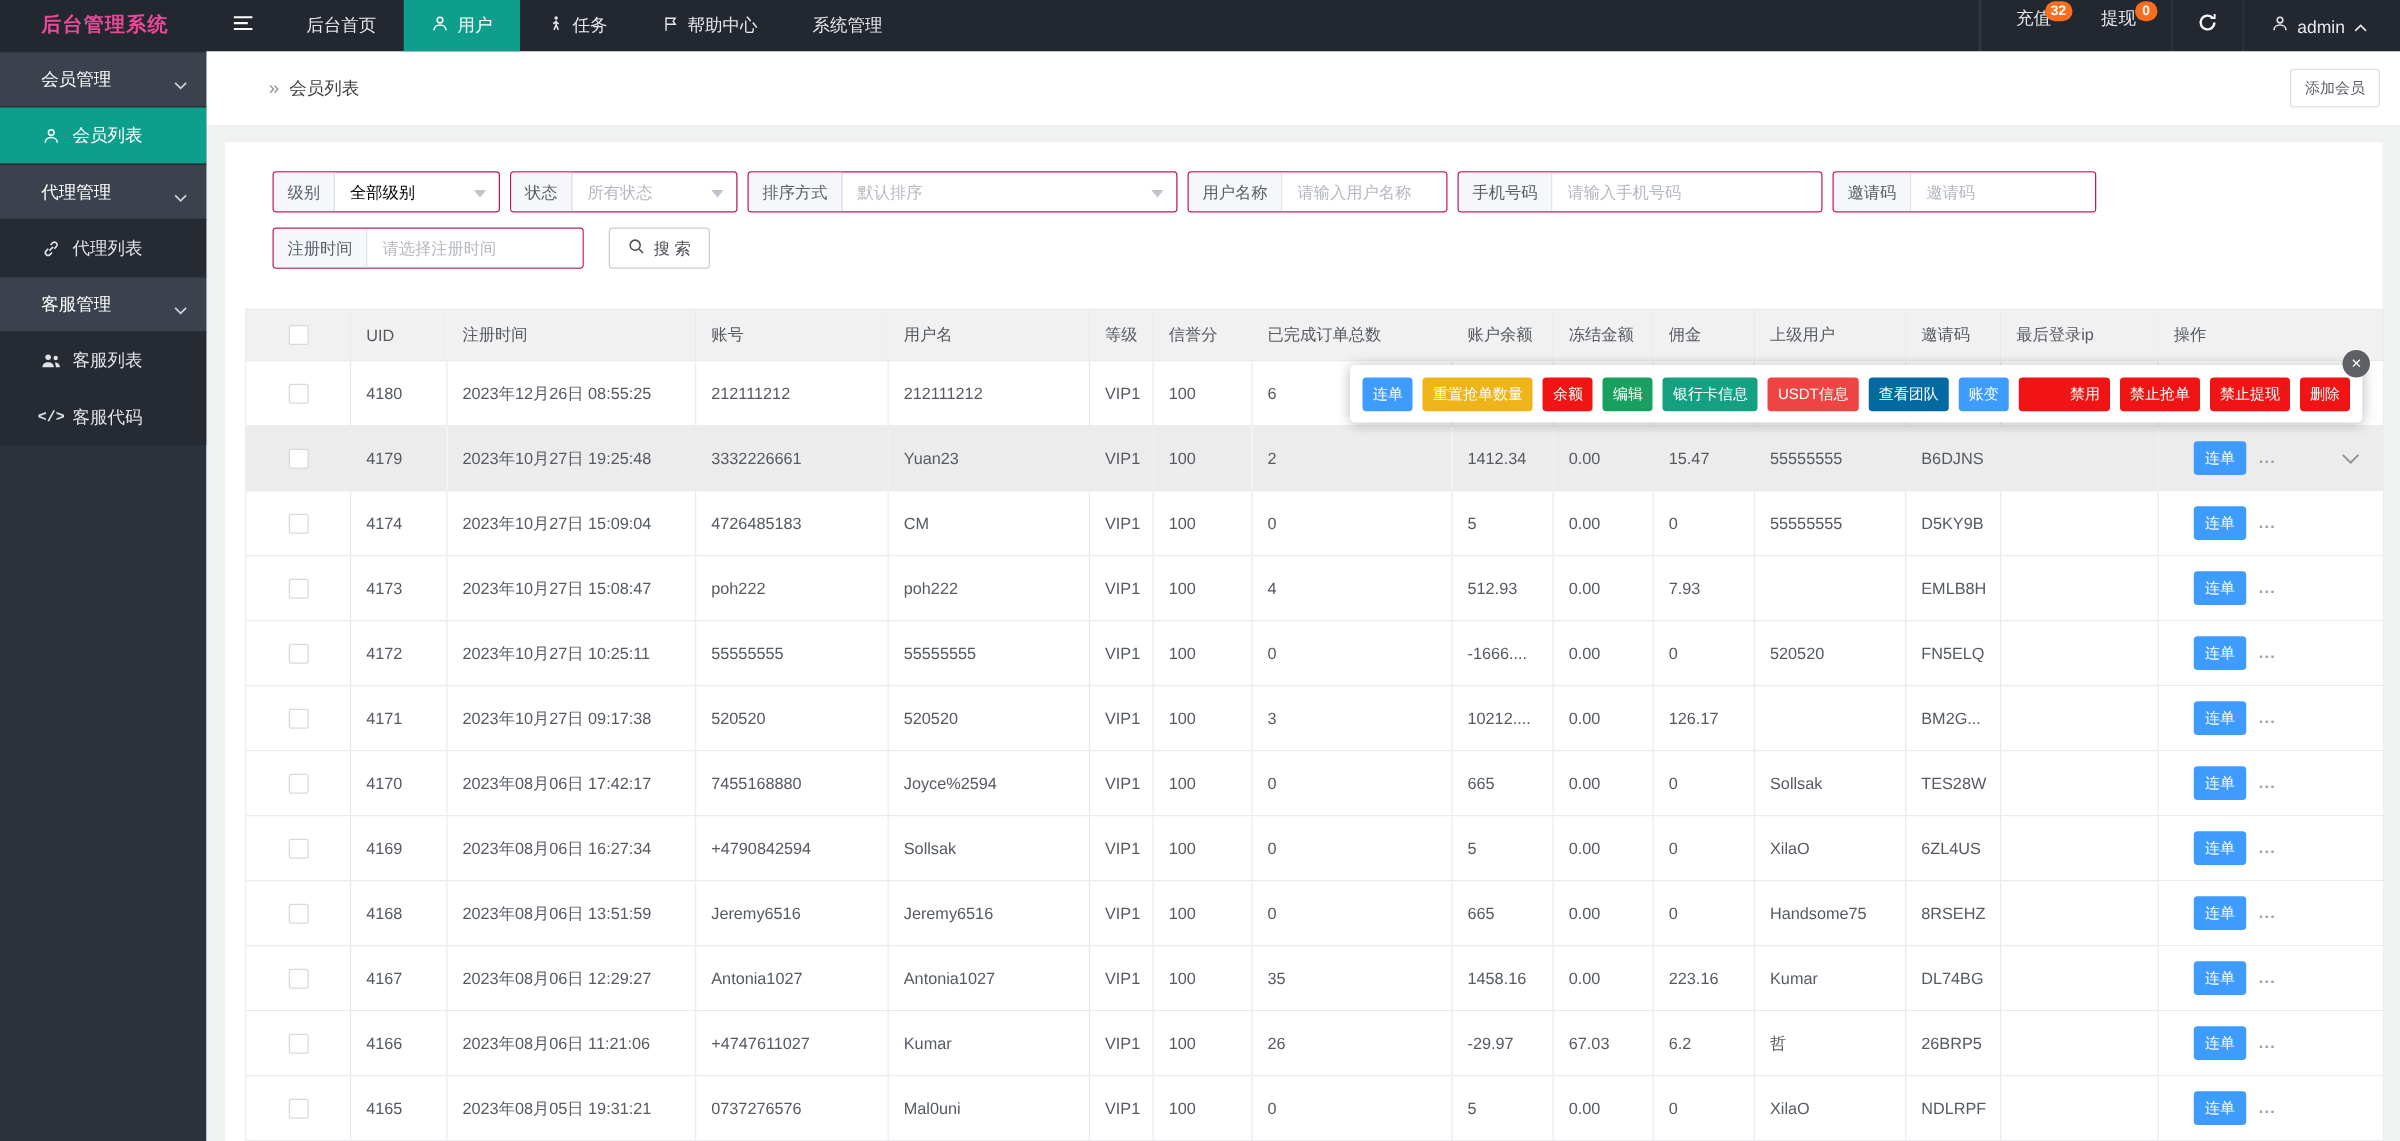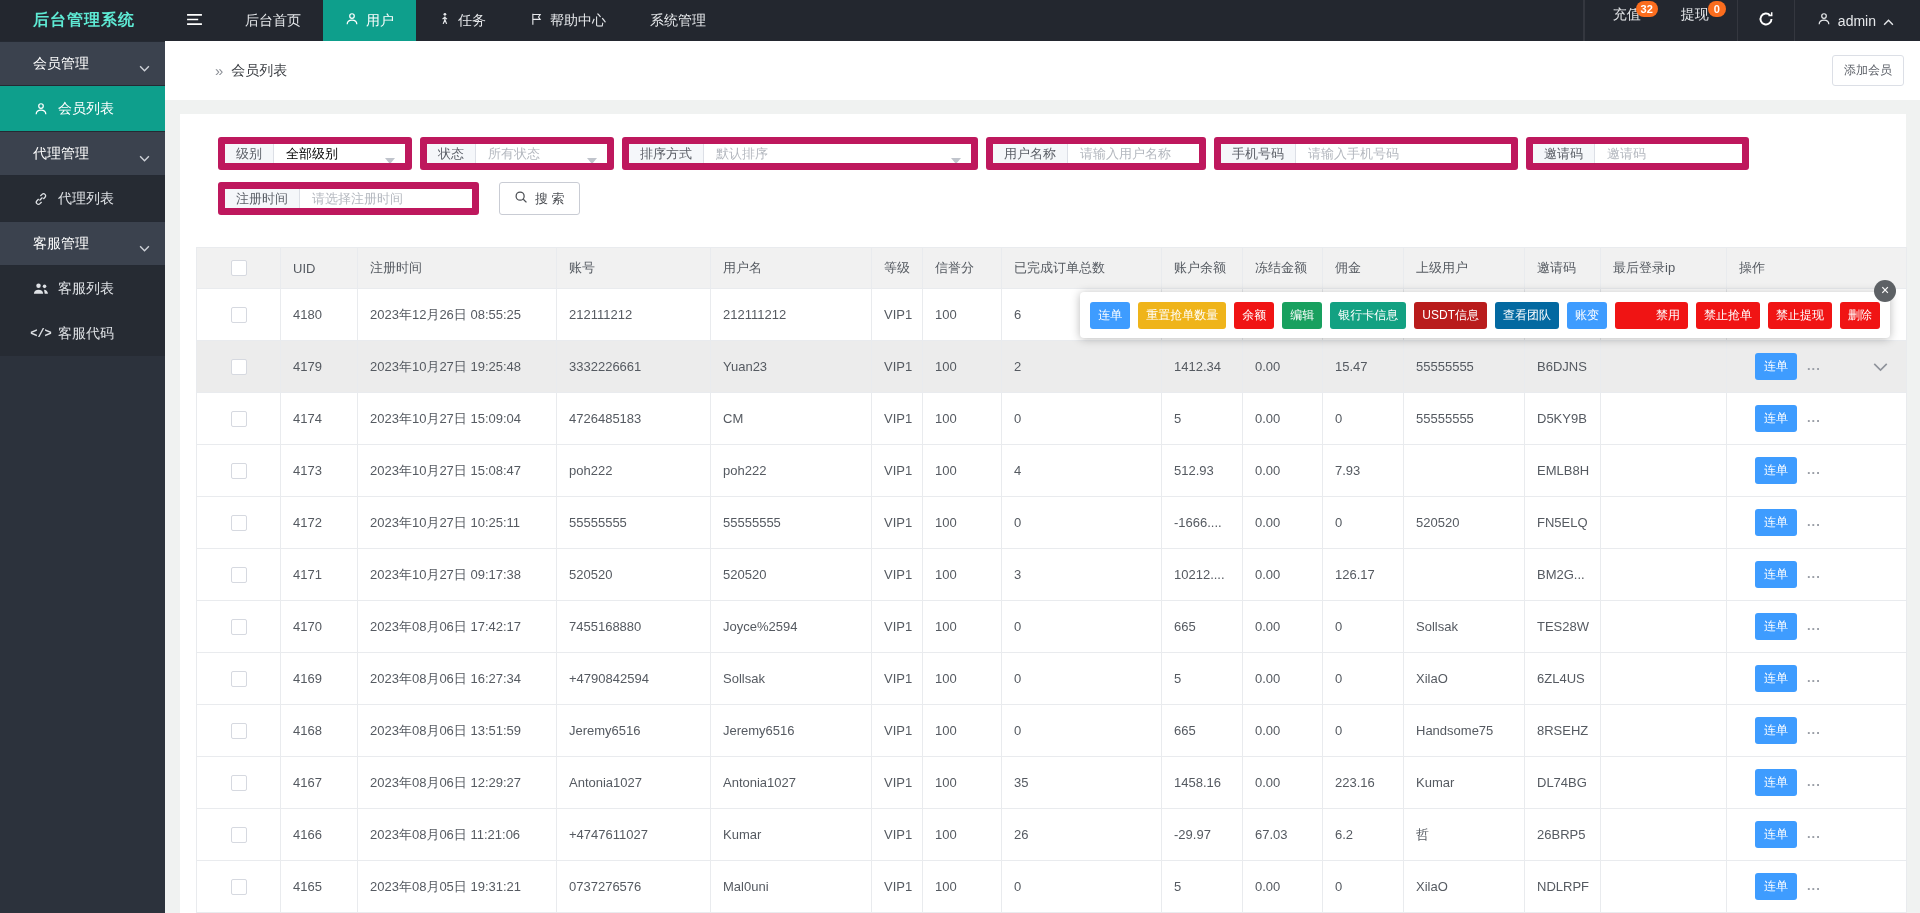--- a/index.html
+++ b/index.html
@@ -3,21 +3,21 @@
 <meta charset="utf-8">
 <style>
   * { margin:0; padding:0; box-sizing:border-box; }
   html,body { width:1920px; height:913px; overflow:hidden; background:#f0f2f1;
     font-family:"Liberation Sans","DejaVu Sans",sans-serif; }
 
   
   .navbar { position:absolute; top:0; left:0; width:1920px; height:41px;
     background:#23272f; display:flex; align-items:stretch; color:#e6e8eb; z-index:20; }
   .logo { width:165px; display:flex; align-items:center; padding-left:33px;
-    color:#5eead4; font-size:16px; font-weight:bold; letter-spacing:1px; }
+    color:#ec4899; font-size:16px; font-weight:bold; letter-spacing:1px; }
   .hamburger { width:58px; display:flex; align-items:center; justify-content:center; color:#fff; cursor:pointer; }
   .nav-menu { display:flex; align-items:stretch; }
   .nav-item { display:flex; align-items:center; gap:7px; padding:0 22px; font-size:14px; cursor:pointer; }
   .nav-item.active { background:#0e9f8c; color:#fff; }
   .nav-right { margin-left:auto; display:flex; align-items:stretch; }
   .nav-sep { width:1px; background:rgba(255,255,255,0.08); }
   .time-block { display:flex; flex-direction:column; justify-content:center; align-items:center;
     padding:0 28px; line-height:1.5; }
   .time-label { font-size:12px; color:#dfe2e6; }
   .time-value { font-size:14px; color:#fff; }
@@ -47,21 +47,21 @@
   .crumb-label { color:#3d4045; font-size:14px; }
   .add-btn { margin-left:auto; background:#fff; border:1px solid #dcdfe6; border-radius:3px;
     padding:6px 11px; font-size:12px; color:#5a5e66; cursor:pointer; }
 
   .card { margin:14px 14px 0 15px; background:#fff; height:calc(100% - 73px);
     padding:23px 0 0 16px; position:relative; }
 
   
   .filters-row { display:flex; gap:8px; margin-left:22px; }
   .filters-row + .filters-row { margin-top:12px; }
-  .filter { display:flex; height:33px; border:7px solid #be185d; border-radius:3px; background:#fff; overflow:hidden; }
+  .filter { display:flex; height:33px; border:1px solid #be185d; border-radius:3px; background:#fff; overflow:hidden; }
   .filter-label { background:#f5f7fa; border-right:1px solid #dcdfe6; padding:0 11px;
     display:flex; align-items:center; font-size:13px; color:#5a5e66; white-space:nowrap; }
   .filter-value { display:flex; align-items:center; padding:0 12px; font-size:13px; position:relative; cursor:pointer; }
   .filter-value .sel-text { color:#b4b8bf; }
   .filter-value .sel-text.selected { color:#000000; }
   .filter-value .arrow { position:absolute; right:10px; top:14px; width:0; height:0;
     border-left:5px solid transparent; border-right:5px solid transparent; border-top:6px solid #c0c4cc; }
   .filter input { border:none; outline:none; font-size:13px; color:#303133; width:100%; padding:0 12px;
     font-family:"Liberation Sans","DejaVu Sans",sans-serif; }
   .filter input::placeholder { color:#b4b8bf; }
@@ -545,21 +545,21 @@
             </tr>
           </tbody>
       </table>
 
       <div class="popup" id="action-popup">
         <span class="popup-btn" style="background: rgb(62, 156, 255);">连单</span>
           <span class="popup-btn" style="background: rgb(239, 180, 26);">重置抢单数量</span>
           <span class="popup-btn" style="background: rgb(240, 20, 20);">余额</span>
           <span class="popup-btn" style="background: rgb(24, 160, 95);">编辑</span>
           <span class="popup-btn" style="background: rgb(19, 161, 130);">银行卡信息</span>
-          <span class="popup-btn" style="background: #b91c1c;">USDT信息</span>
+          <span class="popup-btn" style="background: #ef4444;">USDT信息</span>
           <span class="popup-btn" style="background: #0369a1;">查看团队</span>
           <span class="popup-btn" style="background: rgb(62, 156, 255);">账变</span>
           <span class="popup-btn" style="background: rgb(240, 20, 20); padding-left: 41px;">禁用</span>
           <span class="popup-btn" style="background: rgb(240, 20, 20);">禁止抢单</span>
           <span class="popup-btn" style="background: rgb(240, 20, 20);">禁止提现</span>
           <span class="popup-btn" style="background: rgb(240, 20, 20);">删除</span>
           <div class="popup-close">×</div>
       </div>
     </div>
   </div>

